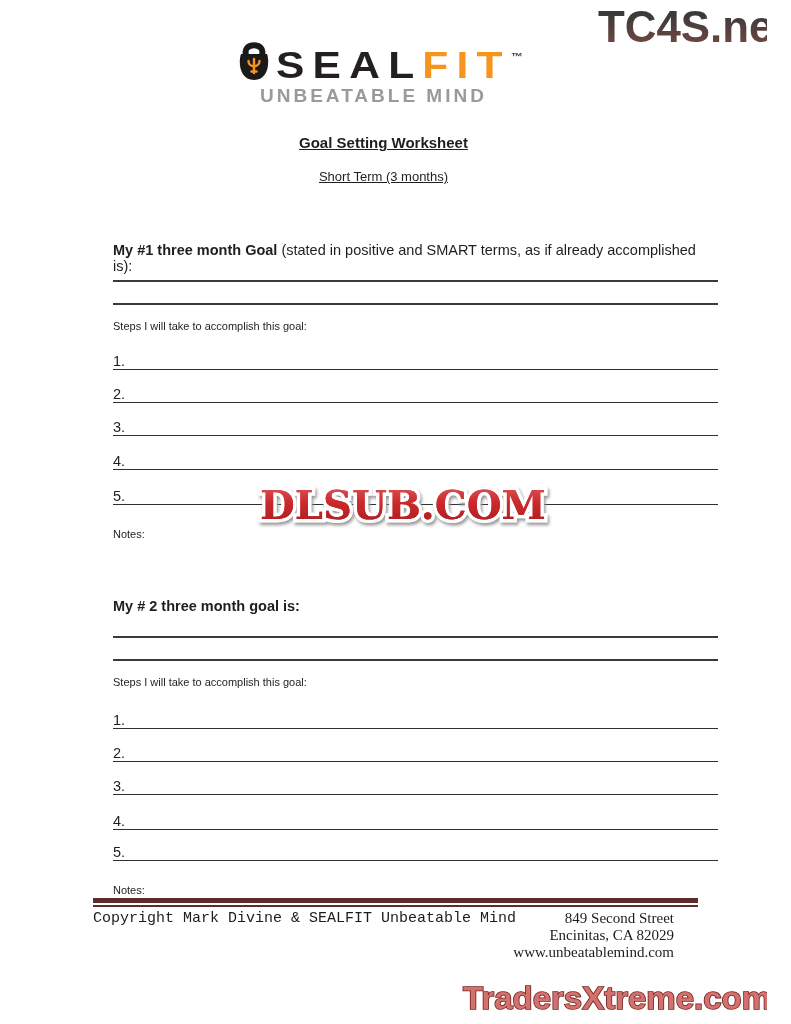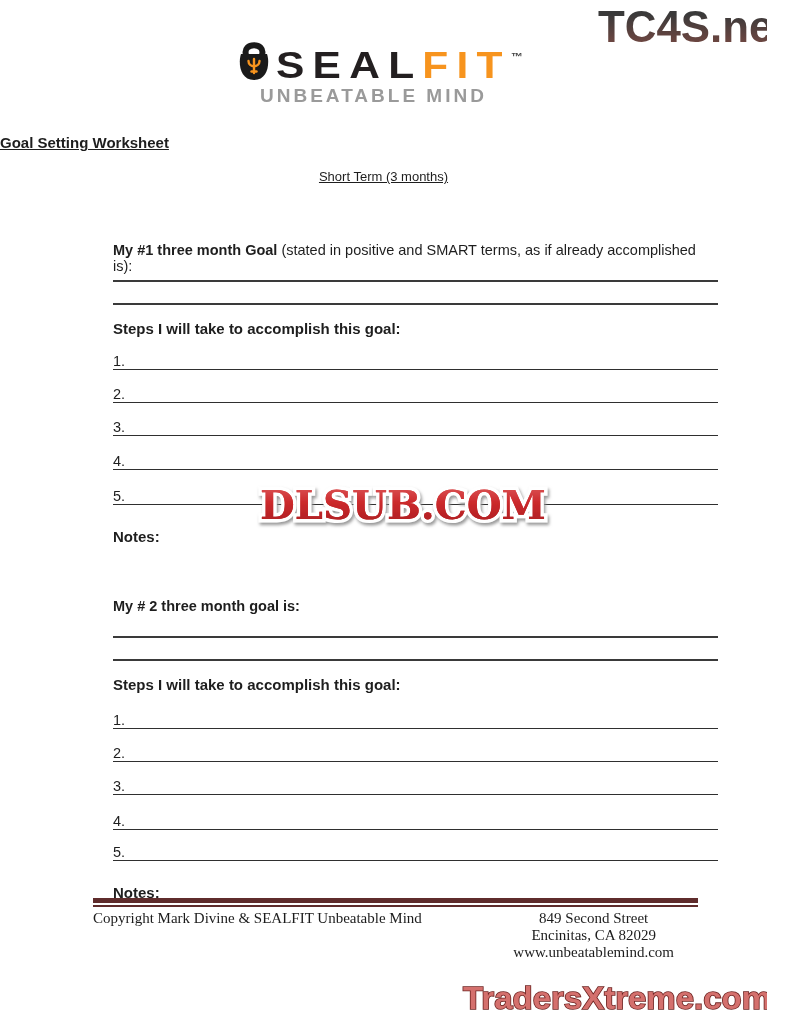--- a/index.html
+++ b/index.html
@@ -36,59 +36,59 @@
     font-weight: 800;
     font-size: 19px;
     letter-spacing: 3px;
     color: #9a9a9a;
     white-space: nowrap;
   }
 
   
   .doc-title {
     position: absolute; left: 0; right: 0; top: 134px;
-    text-align: left; font-size: 15px; font-weight: 700;
+    text-align: center; font-size: 15px; font-weight: 700;
     text-decoration: underline;
   }
   .doc-subtitle {
     position: absolute; left: 0; right: 0; top: 169px;
     text-align: center; font-size: 13px;
     text-decoration: underline;
   }
 
   
   .sheet { position: absolute; left: 93px; width: 605px; top: 0; height: 1024px; font-size: 14.5px; margin-left: 20px; }
   .abs { position: absolute; left: 0; right: 0; }
   .bold { font-weight: 700; }
   .goal-line { border-top: 2px solid #3a3a3a; height: 0; }
   .step-row {
     height: 19px;
     border-bottom: 1.6px solid #2f2f2f;
     line-height: 20px;
     font-size: 14.5px;
   }
-  .label { font-size: 15px; font-weight: bold; }
+  .label { font-size: 11px; }
 
   
   .divider {
     position: absolute; left: 93px; width: 605px; top: 898px;
     height: 9px;
     border-top: 5px solid #5f2c2c;
     border-bottom: 2px solid #5f2c2c;
   }
   .footer-copy {
     position: absolute; left: 93px; top: 910px;
-    font-family: Liberation Serif, serif;
+    font-family: Liberation Mono, monospace;
     font-size: 15px; color: #1c1c1c;
   }
   .footer-address {
     position: absolute; right: 93px; top: 910px;
     font-family: "Liberation Serif", serif;
     font-size: 15px; color: #1c1c1c;
-    text-align: center; line-height: 17px;
+    text-align: right; line-height: 17px;
   }
 
   
   .wm-tc4s  { position: absolute; left: 594px; top: 0px; }
   .wm-dlsub { position: absolute; left: 250px; top: 474px; }
   .wm-trx   { position: absolute; left: 455px; top: 977px; }
 </style>
 </head>
 <body>
 

